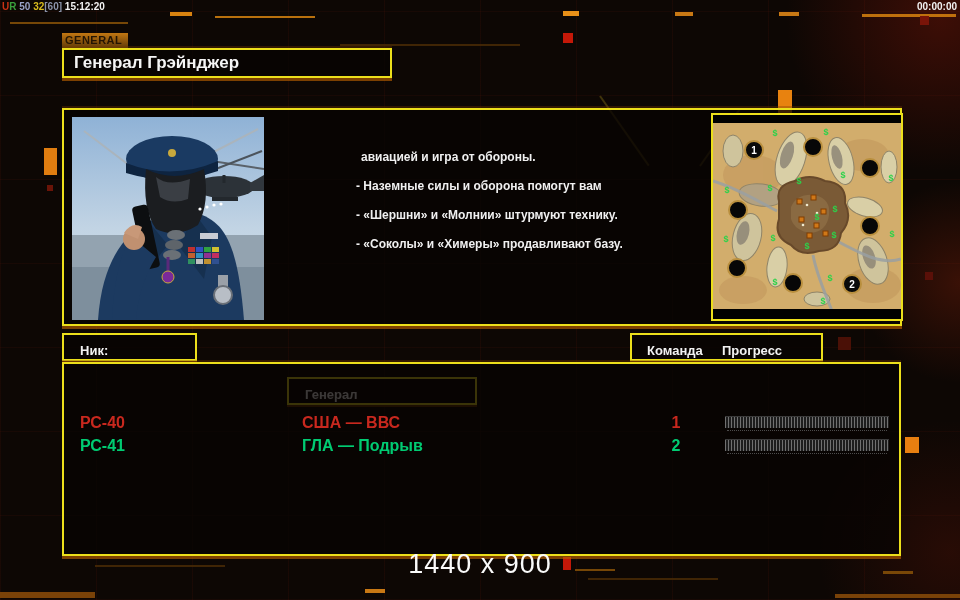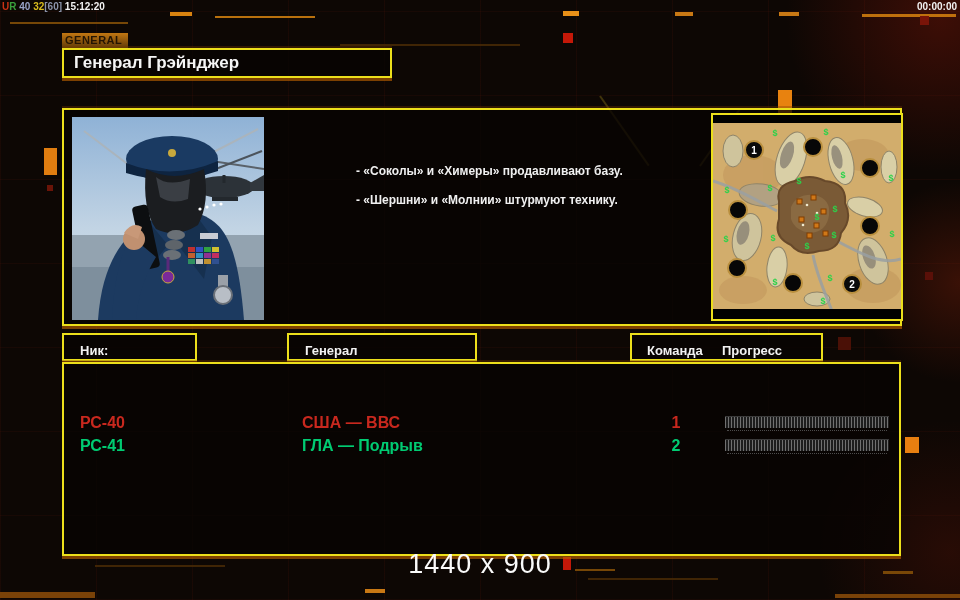--- a/index.html
+++ b/index.html
@@ -103,21 +103,21 @@
 <div class="diag" style="left:700px;top:165px;width:70px;transform:rotate(-55deg);"></div>
 <div class="hline dim" style="left:95px;top:565px;width:130px;"></div>
 <div class="hline" style="left:575px;top:569px;width:40px;"></div>
 <div class="hline dim" style="left:588px;top:578px;width:130px;"></div>
 <div class="hline" style="left:883px;top:571px;width:30px;height:3px;"></div>
 <div class="sq" style="left:365px;top:589px;width:20px;height:4px;background:#c87814;"></div>
 <div class="sq" style="left:0;top:592px;width:95px;height:6px;background:#7a4208;"></div>
 <div class="sq" style="left:835px;top:594px;width:125px;height:4px;background:#7a4208;"></div>
 
 <div class="perf">
-  <span style="color: rgb(200, 50, 20);">U</span><span style="color: rgb(58, 160, 60);">R</span><span style="color: rgb(154, 164, 200);"> 40</span><span style="color: rgb(216, 188, 30);"> 32</span><span style="color: rgb(138, 146, 168);">[60]</span><span style="color: rgb(242, 242, 242);"> 15:12:20</span>
+  <span style="color: rgb(200, 50, 20);">U</span><span style="color: rgb(58, 160, 60);">R</span><span style="color: rgb(154, 164, 200);"> 50</span><span style="color: rgb(216, 188, 30);"> 32</span><span style="color: rgb(138, 146, 168);">[60]</span><span style="color: rgb(242, 242, 242);"> 15:12:20</span>
 </div>
 <div class="timer">00:00:00</div>
 
 <div class="tab">GENERAL</div>
 <div class="panel title-box">
   <div class="t">Генерал Грэйнджер</div>
 </div>
 
 <div class="panel main-panel">
 
@@ -185,22 +185,24 @@
         </g>
         <line x1="96" y1="140" x2="96" y2="154" stroke="#5a2a7a" stroke-width="3"></line>
         <circle cx="96" cy="160" r="6" fill="#7a2a9a" stroke="#c8a83c" stroke-width="1"></circle>
         <rect x="146" y="158" width="10" height="14" fill="#9aa0a8"></rect>
         <circle cx="151" cy="178" r="9" fill="#b8bec6" stroke="#6a7078" stroke-width="2"></circle>
       </g>
     </svg>
   </div>
 
   <div class="strategy">
+    <p class="indent">авиацией и игра от обороны.</p>
+    <p class="gap">- Наземные силы и оборона помогут вам</p>
+    <p class="gap">- «Шершни» и «Молнии» штурмуют технику.</p>
     <p class="gap">- «Соколы» и «Химеры» продавливают базу.</p>
-    <p class="gap">- «Шершни» и «Молнии» штурмуют технику.</p>
   </div>
 
   <div class="minimap-box">
     <svg width="188" height="204" viewBox="0 0 188 204">
       <rect width="188" height="204" fill="#000000"></rect>
       <rect y="8" width="188" height="186" fill="#d2ad6c"></rect>
       <g opacity=".5" fill="#c0945a">
         <ellipse cx="40" cy="60" rx="30" ry="20"></ellipse>
           <ellipse cx="150" cy="40" rx="26" ry="16"></ellipse>
         <ellipse cx="160" cy="170" rx="28" ry="18"></ellipse>
@@ -288,21 +290,21 @@
       </g>
       <rect y="194" width="188" height="10" fill="#000000"></rect>
       <rect y="0" width="188" height="8" fill="#000000"></rect>
     </svg>
   </div>
 </div>
 
 <div class="hdr" style="left:62px;width:135px;">
   <span class="lab" style="left:16px;">Ник:</span>
 </div>
-<div class="hdr" style="left:287px;width:190px;">
+<div class="hdr" style="left:287px;width:190px;margin-top:44px;">
   <span class="lab" style="left:16px;">Генерал</span>
 </div>
 <div class="hdr" style="left:630px;width:193px;">
   <span class="lab" style="left:15px;">Команда</span>
   <span class="lab" style="left:90px;">Прогресс</span>
 </div>
 
 <div class="panel lower-panel">
   <div class="row" style="top:4px;">
     <span class="cell c-nick" style="color: rgb(200, 40, 30);">РС-40</span>

